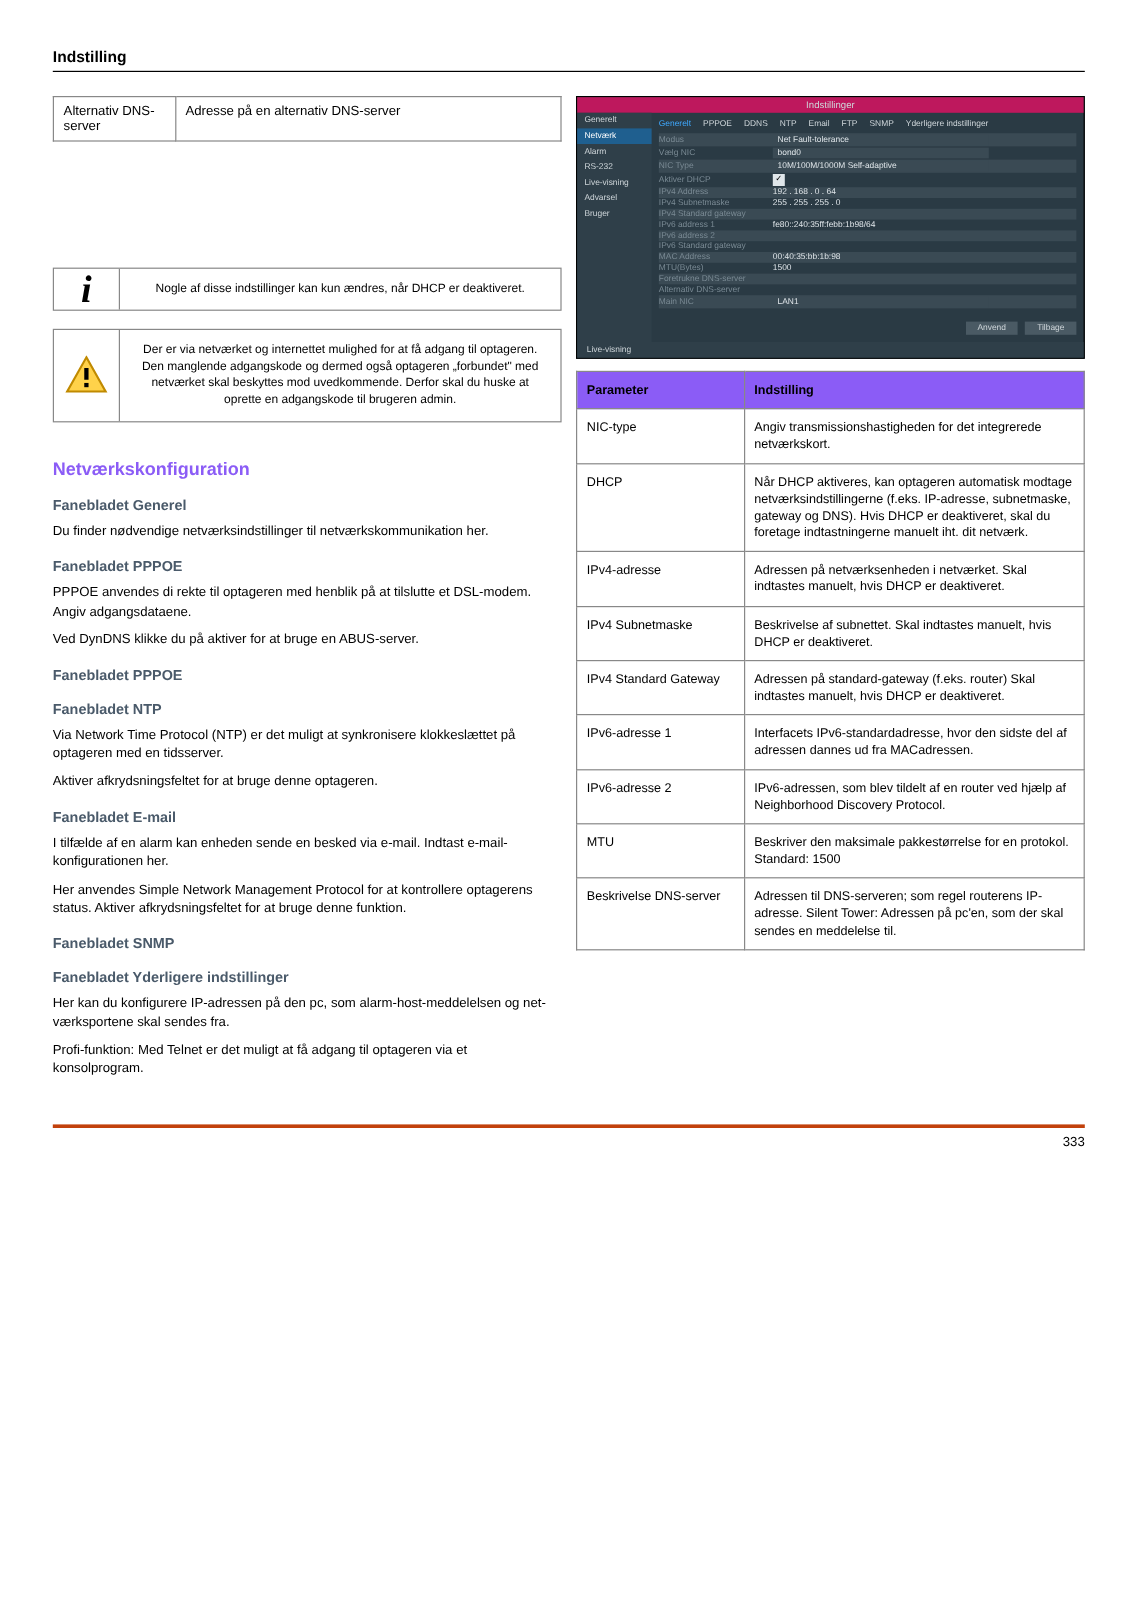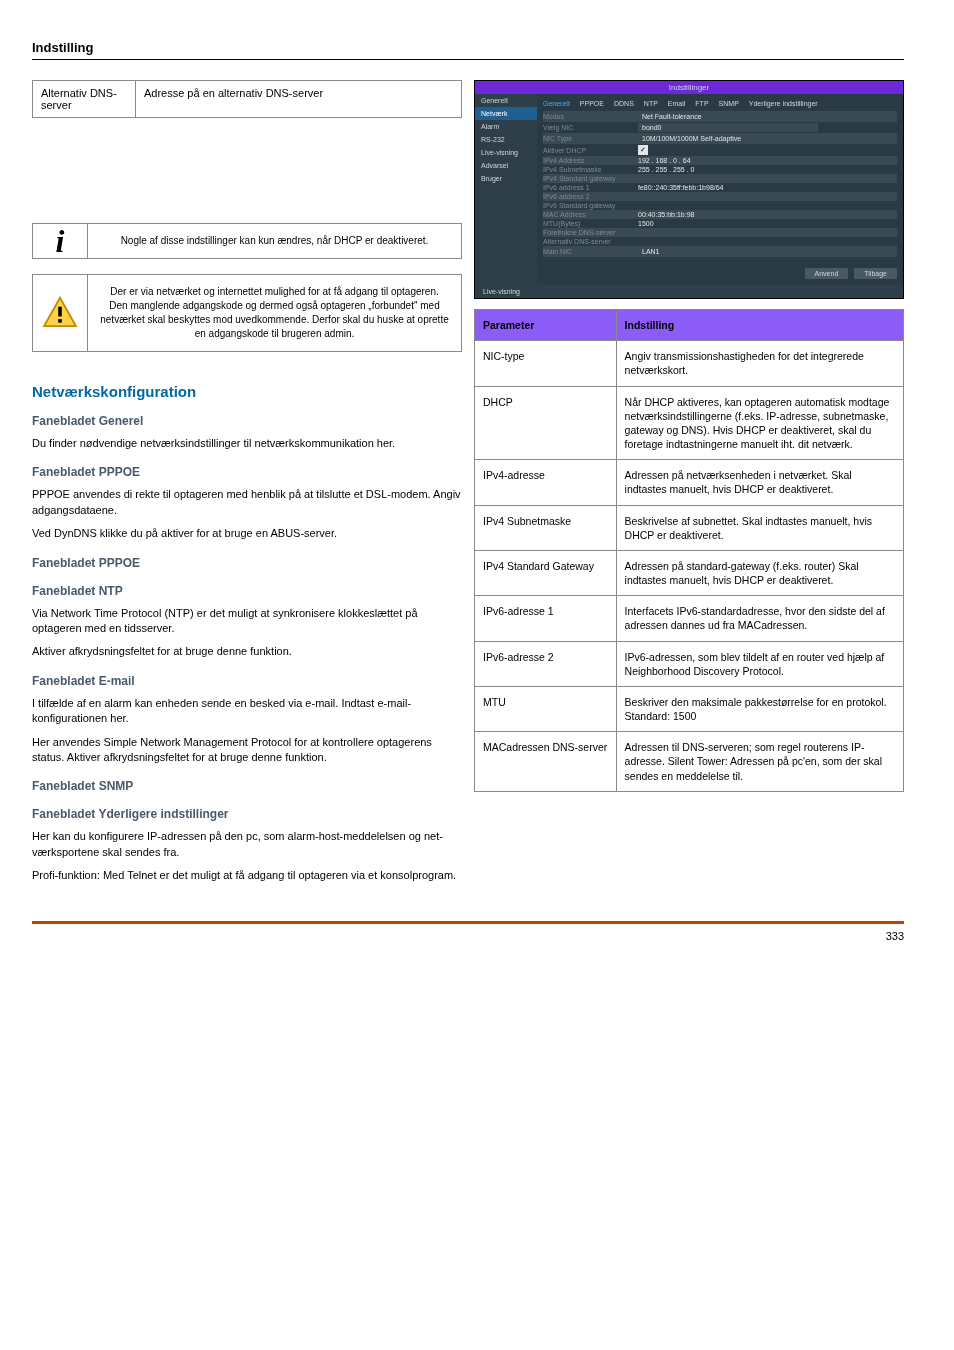--- a/index.html
+++ b/index.html
@@ -1,39 +1,39 @@
 <!DOCTYPE html>
 <html><head>
 <meta charset="utf-8">
 <style>
   * { margin: 0; padding: 0; box-sizing: border-box; }
   body { font-family: Arial, sans-serif; font-size: 11px; color: #000; width: 954px; background: #fff; }
-  .page { padding: 40px 50px 30px 32px; }
+  .page { padding: 40px 50px 30px 44px; }
   .header { border-bottom: 1px solid #000; padding-bottom: 4px; margin-bottom: 20px; }
   .header-text { font-weight: bold; font-size: 13px; }
   .footer { border-top: 3px solid #c2410c; margin-top: 30px; padding-top: 6px; text-align: right; font-size: 11px; }
   .cols { display: flex; gap: 12px; }
   .col { flex: 1; min-width: 0; }
   table.bordered { border-collapse: collapse; width: 100%; margin-bottom: 15px; }
   table.bordered td { border: 1px solid #888; padding: 6px 8px; vertical-align: top; font-size: 11px; }
   table.bordered td:first-child { width: 24%; }
   .icon-table { display: flex; border: 1px solid #888; margin-bottom: 15px; align-items: stretch; }
   .icon-cell { width: 55px; display: flex; align-items: center; justify-content: center; border-right: 1px solid #888; }
   .icon-text { flex: 1; padding: 10px 12px; font-size: 10px; line-height: 1.4; text-align: center; }
   .info-icon { font-family: Georgia, serif; font-size: 32px; font-weight: bold; font-style: italic; line-height: 1; }
   .warn-icon svg { width: 36px; height: 32px; }
-  .heading-main { font-size: 15px; font-weight: bold; color: #0369a1; margin: 31px 0 10px 0; }
+  .heading-main { font-size: 15px; font-weight: bold; color: #8b5cf6; margin: 31px 0 10px 0; }
   .heading-sub { font-size: 12px; font-weight: bold; color: #4a5a6a; margin: 14px 0 8px 0; }
   p { font-size: 11px; line-height: 1.4; margin-bottom: 8px; }
   .param-table { border-collapse: collapse; width: 100%; }
   .param-table td { border: 1px solid #888; padding: 8px 8px; font-size: 10.5px; vertical-align: top; line-height: 1.35; }
   .param-table td:first-child { width: 33%; }
   .param-table .head td { background: #8b5cf6; font-weight: bold; }
   .ss-wrap { background: #2a3a44; color: #cfd6da; font-family: Arial, sans-serif; font-size: 7px; border: 1px solid #000; margin-bottom: 10px; }
-  .ss-title { background: #6d28d9; text-align: center; padding: 2px 0; font-size: 8px; }
+  .ss-title { background: #be185d; text-align: center; padding: 2px 0; font-size: 8px; }
   .ss-body { display: flex; }
   .ss-side { width: 62px; background: #2f3f49; }
   .ss-side div { padding: 3px 6px; }
   .ss-side .active { background: #1f5f8f; color: #fff; }
   .ss-main { flex: 1; padding: 4px 6px 28px 6px; position: relative; }
   .ss-tabs { display: flex; gap: 10px; padding: 2px 0 4px 0; }
   .ss-tabs span.sel { color: #3fa9ff; }
   .ss-row { display: flex; align-items: center; padding: 1px 0; }
   .ss-row .lab { width: 95px; color: #7a8a94; }
   .ss-row .val { color: #e0e6ea; }
@@ -90,21 +90,21 @@
       <p>Du finder nødvendige netværksindstillinger til netværkskommunikation her.</p>
 
       <div class="heading-sub">Fanebladet PPPOE</div>
       <p>PPPOE anvendes di rekte til optageren med henblik på at tilslutte et DSL-modem. Angiv adgangsdataene.</p>
       <p>Ved DynDNS klikke du på aktiver for at bruge en ABUS-server.</p>
 
       <div class="heading-sub">Fanebladet PPPOE</div>
 
       <div class="heading-sub">Fanebladet NTP</div>
       <p>Via Network Time Protocol (NTP) er det muligt at synkronisere klokkeslættet på optageren med en tidsserver.</p>
-      <p>Aktiver afkrydsningsfeltet for at bruge denne funktion.</p>
+      <p>Aktiver afkrydsningsfeltet for at bruge denne optageren.</p>
 
       <div class="heading-sub">Fanebladet E-mail</div>
       <p>I tilfælde af en alarm kan enheden sende en besked via e-mail. Indtast e-mail-konfigurationen her.</p>
       <p>Her anvendes Simple Network Management Protocol for at kontrollere optagerens status. Aktiver afkrydsningsfeltet for at bruge denne funktion.</p>
 
       <div class="heading-sub">Fanebladet SNMP</div>
 
       <div class="heading-sub">Fanebladet Yderligere indstillinger</div>
       <p>Her kan du konfigurere IP-adressen på den pc, som alarm-host-meddelelsen og net-værksportene skal sendes fra.</p>
       <p>Profi-funktion: Med Telnet er det muligt at få adgang til optageren via et konsolprogram.</p>
@@ -238,21 +238,21 @@
             </tr>
         <tr>
               <td>IPv6-adresse 2</td>
               <td>IPv6-adressen, som blev tildelt af en router ved hjælp af Neighborhood Discovery Protocol.</td>
             </tr>
         <tr>
               <td>MTU</td>
               <td>Beskriver den maksimale pakkestørrelse for en protokol. Standard: 1500</td>
             </tr>
         <tr>
-              <td>MACadressen DNS-server</td>
+              <td>Beskrivelse DNS-server</td>
               <td>Adressen til DNS-serveren; som regel routerens IP-adresse. Silent Tower: Adressen på pc'en, som der skal sendes en meddelelse til.</td>
             </tr>
       </tbody>
         </table>
     </div>
   </div>
 
   <div class="footer">333</div>
 </div>
 

